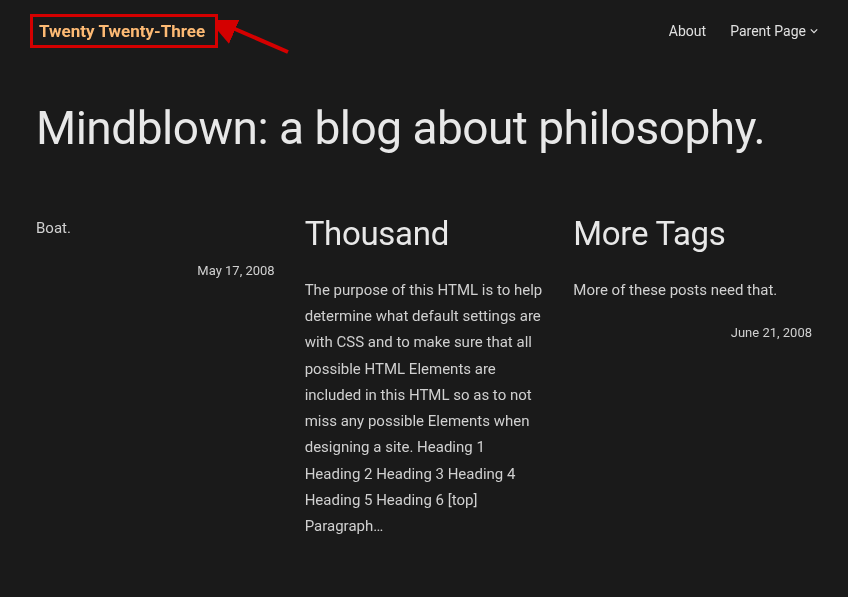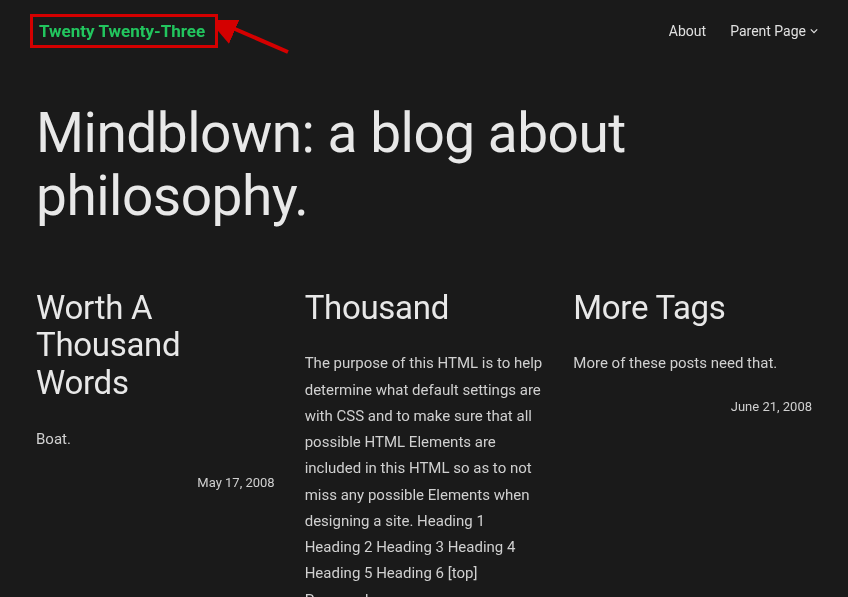--- a/index.html
+++ b/index.html
@@ -18,21 +18,21 @@
     }
     .header {
       display: flex;
       justify-content: space-between;
       align-items: center;
       padding: 14px 30px 14px 30px;
     }
     .site-title {
       font-size: 17px;
       font-weight: 700;
-      color: #22c55e;
+      color: #fdba74;
     }
     .site-title-box {
       border: 3px solid #d40000;
       padding: 4px 10px 4px 6px;
       display: inline-block;
     }
     .nav {
       display: flex;
       gap: 24px;
       align-items: center;
@@ -56,21 +56,21 @@
     }
     .annotation-arrow {
       position: absolute;
       top: 20px;
       left: 216px;
       width: 80px;
       height: 40px;
       pointer-events: none;
     }
     .main-title {
-      font-size: 55px;
+      font-size: 46px;
       font-weight: 400;
       color: #e8e8e8;
       padding: 40px 36px 20px 36px;
       line-height: 1.15;
       letter-spacing: -0.5px;
     }
     .posts {
       display: flex;
       gap: 30px;
       padding: 40px 36px 0 36px;
@@ -127,21 +127,20 @@
       </marker>
     </defs>
     <line x1="72" y1="32" x2="12" y2="6" stroke="#d40000" stroke-width="4" marker-end="url(#arrowhead)"></line>
   </svg>
 </div>
 
 <h1 class="main-title">Mindblown: a blog about philosophy.</h1>
 
 <div class="posts">
   <article class="post">
-    <h2 class="post-title">Worth A Thousand Words</h2>
     <p class="post-excerpt">Boat.</p>
     <div class="post-date">May 17, 2008</div>
   </article>
   <article class="post">
     <h2 class="post-title">Thousand</h2>
     <p class="post-excerpt">The purpose of this HTML is to help determine what default settings are with CSS and to make sure that all possible HTML Elements are included in this HTML so as to not miss any possible Elements when designing a site. Heading 1 Heading 2 Heading 3 Heading 4 Heading 5 Heading 6 [top] Paragraph…</p>
     <div class="post-date"></div>
   </article>
   <article class="post">
     <h2 class="post-title">More Tags</h2>

